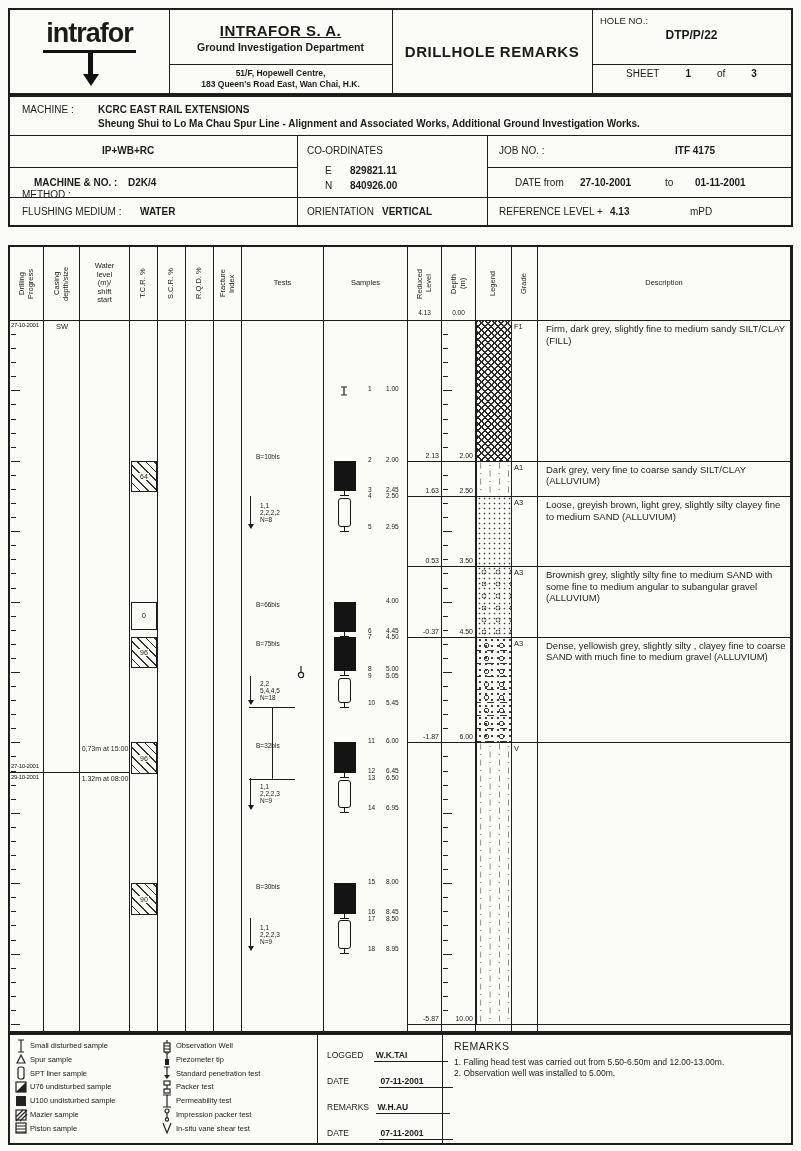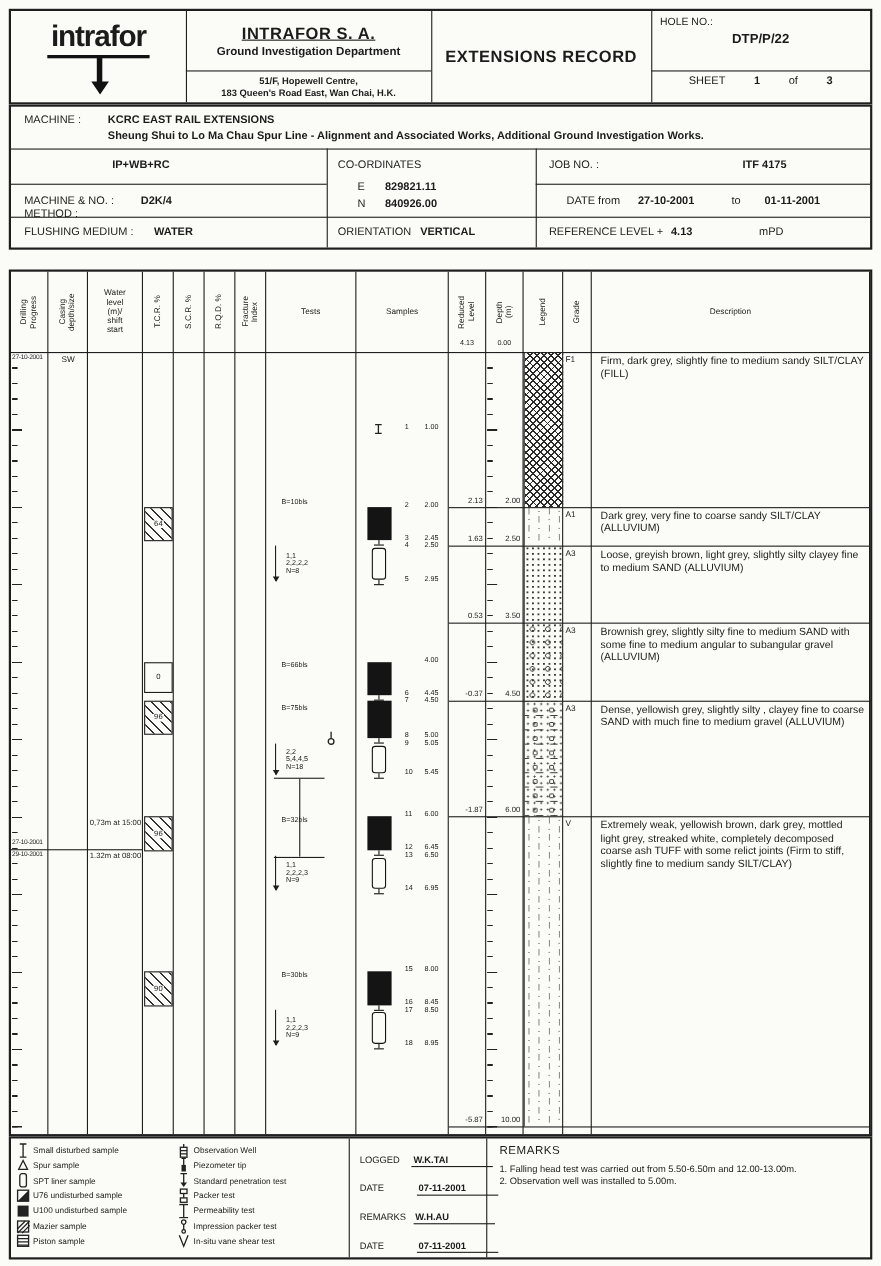--- a/index.html
+++ b/index.html
@@ -99,21 +99,21 @@
 
     <div class="abs ctr" style="left:159px;top:4px;width:223px;height:46px;flex-direction:column;">
       <span class="co-title">INTRAFOR S. A.</span>
       <span class="co-dept">Ground Investigation Department</span>
     </div>
     <div class="abs ctr co-addr" style="left:159px;top:56px;width:223px;height:26px;flex-direction:column;">
       <span>51/F, Hopewell Centre,</span>
       <span>183 Queen's Road East, Wan Chai, H.K.</span>
     </div>
 
-    <div class="abs ctr doc-title" style="left:382px;top:0;width:200px;height:83px;">EXTENSIONS RECORD</div>
+    <div class="abs ctr doc-title" style="left:382px;top:0;width:200px;height:83px;">DRILLHOLE REMARKS</div>
 
     <div class="abs" style="left:590px;top:5px;font-size:9.5px;">HOLE NO.:</div>
     <div class="abs ctr b" style="left:582px;top:18px;width:199px;font-size:12px;">DTP/P/22</div>
     <div class="abs" style="left:582px;top:58px;width:199px;display:flex;gap:26px;justify-content:center;font-size:10px;">
       <span>SHEET</span>
       <span class="b">1</span>
       <span>of</span>
       <span class="b">3</span>
     </div>
   </div>
@@ -125,21 +125,21 @@
     <div class="hline" style="left:0;top:38px;width:781px;"></div>
 
     <div class="vline" style="left:287px;top:38px;height:90px;"></div>
     <div class="vline" style="left:477px;top:38px;height:90px;"></div>
     <div class="hline" style="left:0;top:70px;width:287px;"></div>
     <div class="hline" style="left:477px;top:70px;width:304px;"></div>
     <div class="hline" style="left:0;top:100px;width:781px;"></div>
 
     <div class="abs lbl10" style="left:12px;top:48px;margin-top:44px;">METHOD :</div>
     <div class="abs val10" style="left:92px;top:48px;">IP+WB+RC</div>
-    <div class="abs lbl10" style="left:12px;top:80px;">MACHINE &amp; NO. :</div>
+    <div class="abs lbl10" style="left:24px;top:80px;font-weight:bold;">MACHINE &amp; NO. :</div>
     <div class="abs val10" style="left:118px;top:80px;">D2K/4</div>
     <div class="abs lbl10" style="left:12px;top:109px;">FLUSHING MEDIUM :</div>
     <div class="abs val10" style="left:130px;top:109px;">WATER</div>
 
     <div class="abs lbl10" style="left:297px;top:48px;">CO-ORDINATES</div>
     <div class="abs lbl10" style="left:315px;top:68px;">E</div>
     <div class="abs val10" style="left:340px;top:68px;">829821.11</div>
     <div class="abs lbl10" style="left:315px;top:83px;">N</div>
     <div class="abs val10" style="left:340px;top:83px;">840926.00</div>
     <div class="abs lbl10" style="left:297px;top:109px;">ORIENTATION</div>
@@ -282,21 +282,20 @@
 - | - | -
 | - | - |
 - | - | -
 | - | - |
 - | - | -
 | - | - |
 - | - | -
 | - | - |
 </div>
       <div class="grade" style="left: 504px; width: 22px; top: 497.4px;">V</div>
-      <div class="desc" style="left: 536px; width: 240px; top: 498.4px;">Extremely weak, yellowish brown, dark grey, mottled light grey, streaked white, completely decomposed coarse ash TUFF with some relict joints (Firm to stiff, slightly fine to medium sandy SILT/CLAY)</div>
       <div class="tcrbox hatch" style="left: 121px; width: 26px; top: 213.8px; height: 31.68px;">
         <div class="tcrval">64</div>
       </div>
       <div class="tcrbox" style="left: 121px; width: 26px; top: 354.6px; height: 28.16px;">
         <div class="tcrval">0</div>
       </div>
       <div class="tcrbox hatch" style="left: 121px; width: 26px; top: 389.8px; height: 31.68px;">
         <div class="tcrval">96</div>
       </div>
       <div class="tcrbox hatch" style="left: 121px; width: 26px; top: 495.4px; height: 31.68px;">

